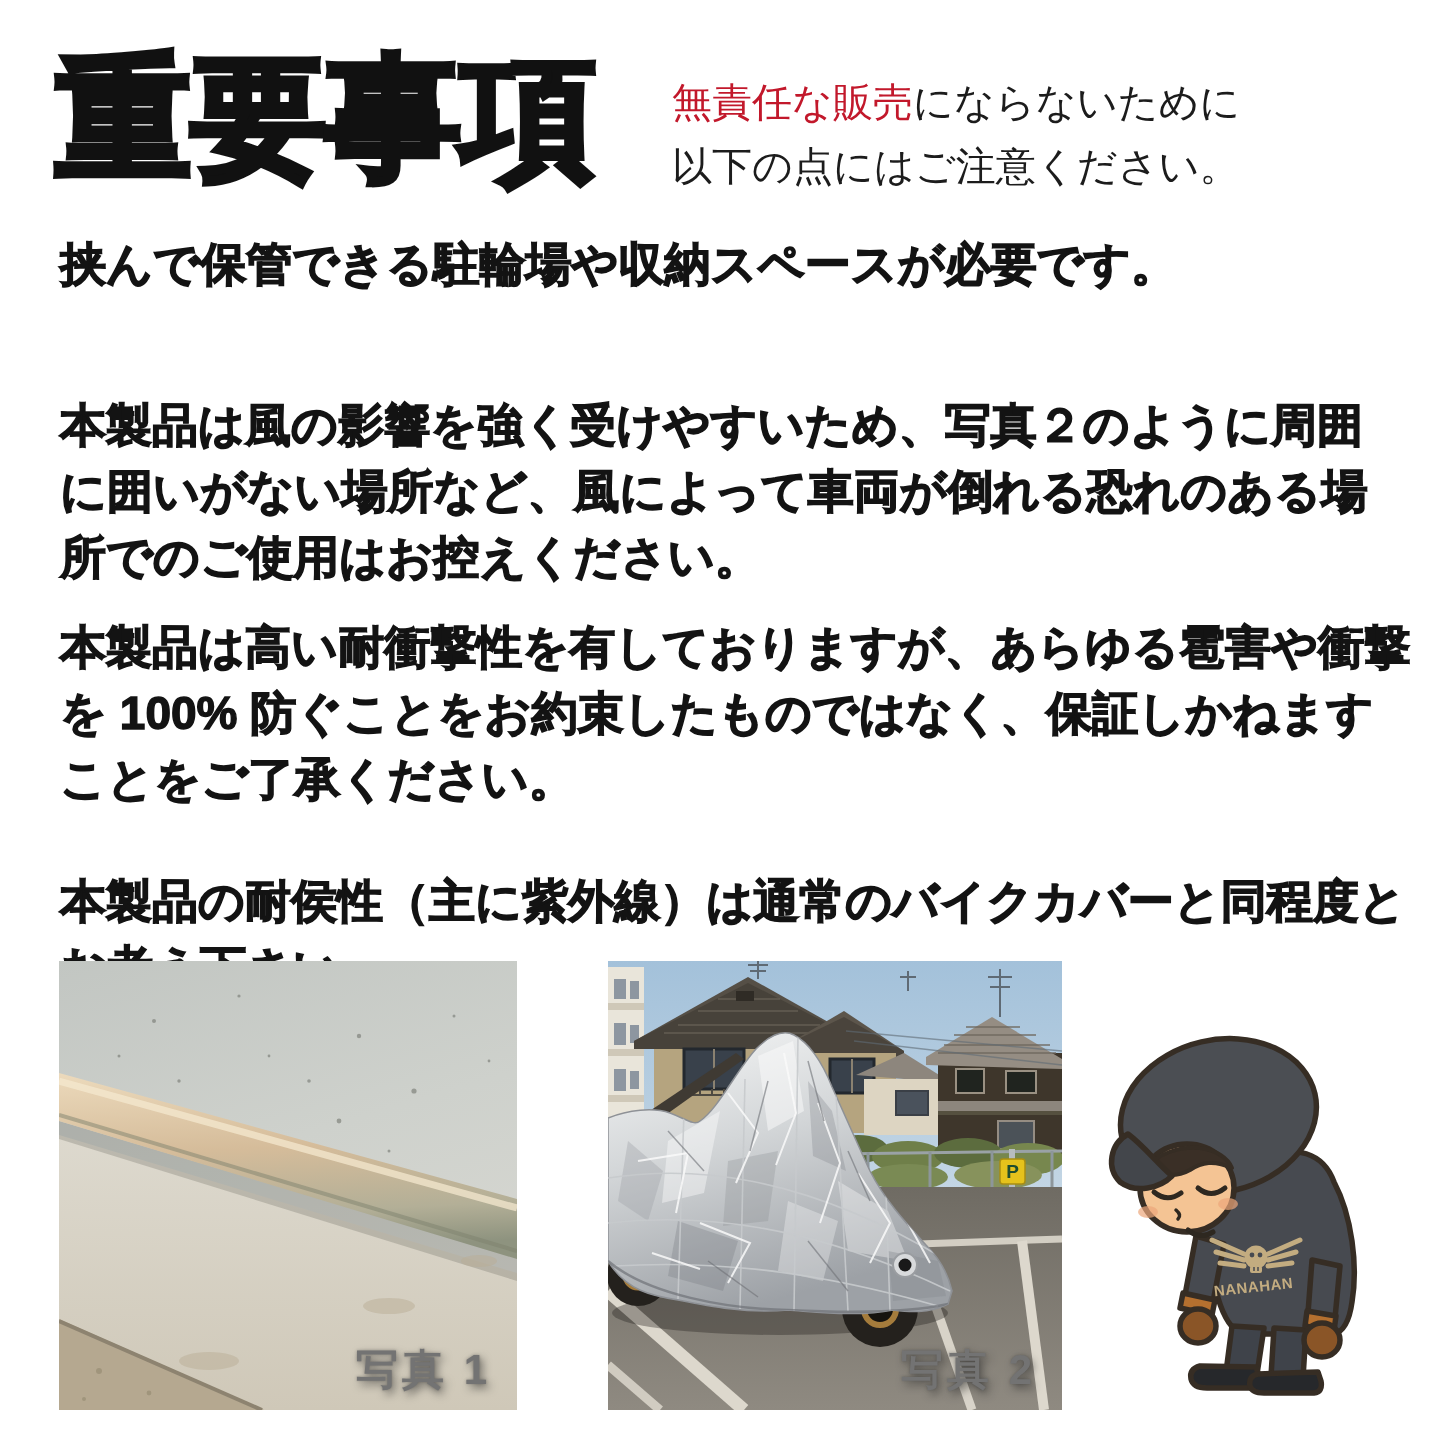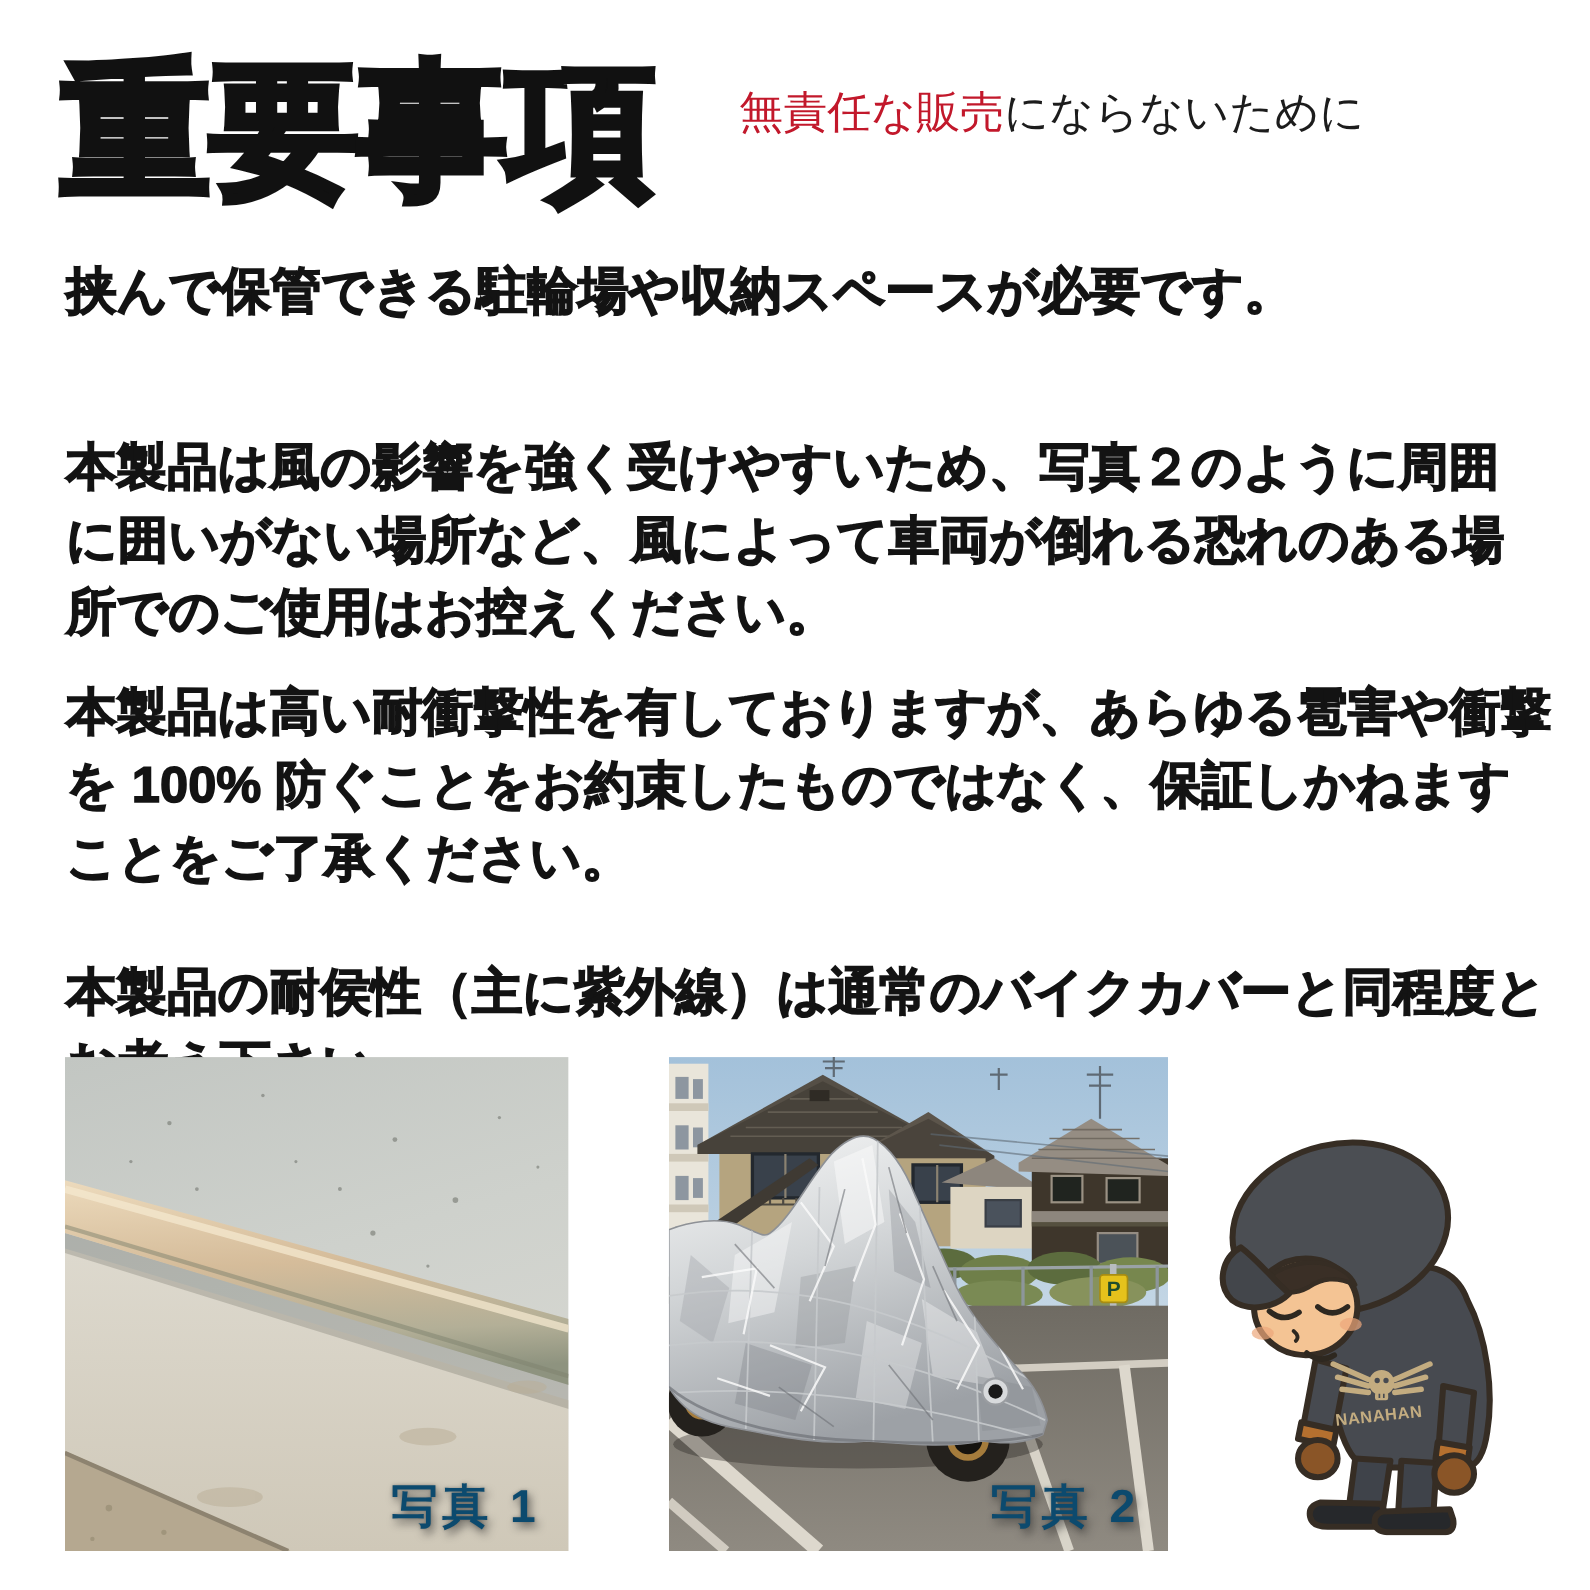--- a/index.html
+++ b/index.html
@@ -21,45 +21,46 @@
     white-space:nowrap;
   }
   .header-note .hl{color:#c2182b;}
   
   .para{
     position:absolute;left:60px;width:1340px;
     font-size:46px;line-height:66px;font-weight:700;color:#131313;
     -webkit-text-stroke:1.4px #131313;
     white-space:nowrap;
   }
-  .p1{top:231px;} .p2{top:392px;font-family:Liberation Serif, serif;} .p3{top:614px;} .p4{top:868px;}
+  .p1{top:231px;} .p2{top:392px;} .p3{top:614px;} .p4{top:868px;}
   
   .photo{position:absolute;overflow:hidden;}
   .photo1{left:59px;top:961px;width:458px;height:449px;}
   .photo2{left:608px;top:961px;width:454px;height:449px;}
   .photo svg{display:block;width:100%;height:100%;}
   .photo-label{
     position:absolute;right:26px;bottom:12px;
-    font-size:42px;font-weight:700;color:#0c4a6e;letter-spacing:4px;
+    font-size:42px;font-weight:700;color:#737373;letter-spacing:4px;
     text-shadow:3px 4px 8px rgba(40,40,40,.6),0 0 3px rgba(60,60,60,.4);
     white-space:nowrap;
   }
   
   .mascot{position:absolute;left:1106px;top:1030px;width:266px;height:366px;}
   .mascot svg{display:block;width:100%;height:100%;}
 </style>
 </head>
 <body>
 
 <div id="stage">
 
   <div class="main-title">重要事項</div>
 
   <div class="header-note">
     <div><span class="hl">無責任な販売</span><span>にならないために</span></div>
+    <div>以下の点にはご注意ください。</div>
   </div>
 
   <div class="para p1">
     <div>挟んで保管できる駐輪場や収納スペースが必要です。</div>
   </div>
   <div class="para p2">
     <div>本製品は風の影響を強く受けやすいため、写真２のように周囲</div>
     <div>に囲いがない場所など、風によって車両が倒れる恐れのある場</div>
     <div>所でのご使用はお控えください。</div>
   </div>

